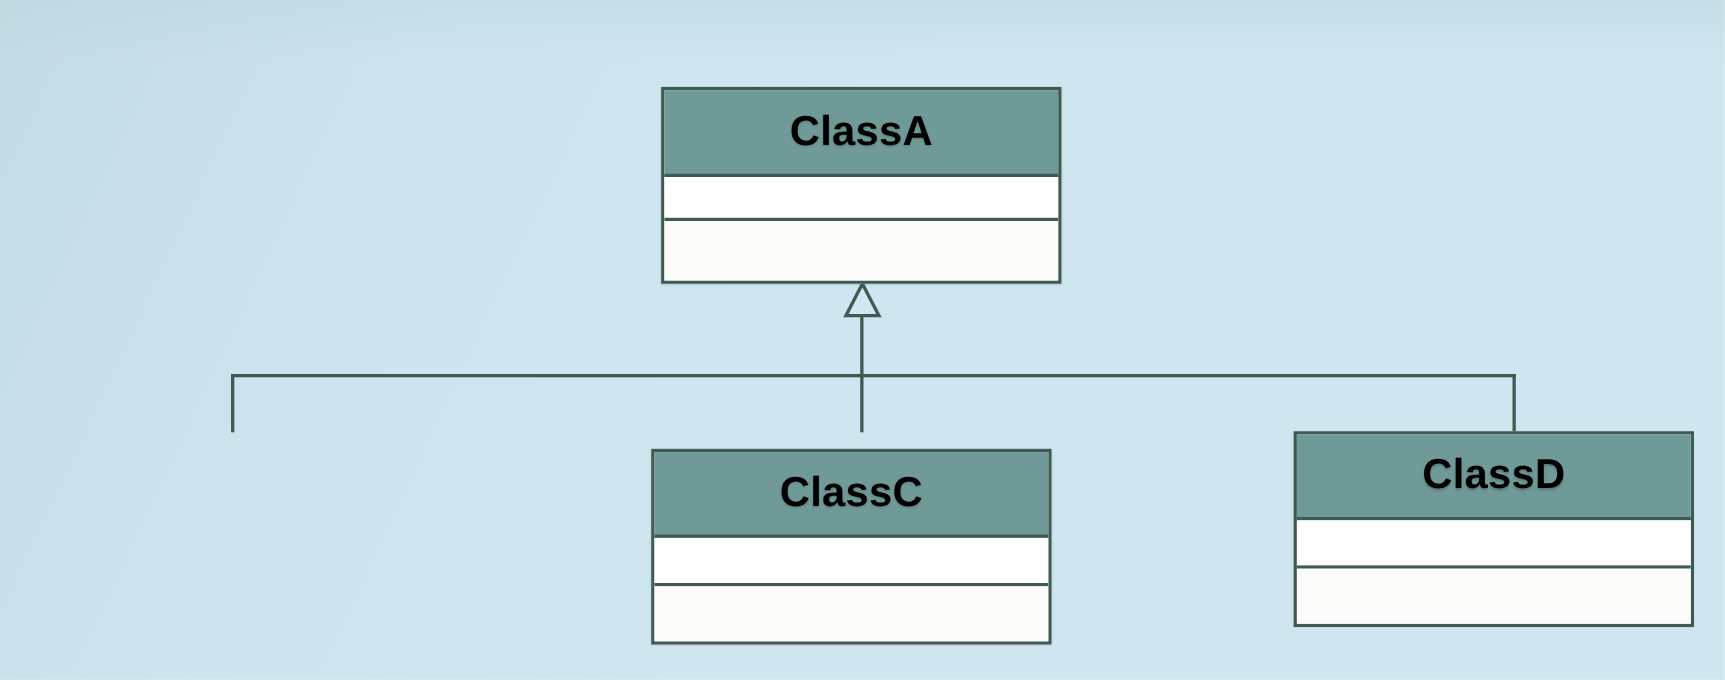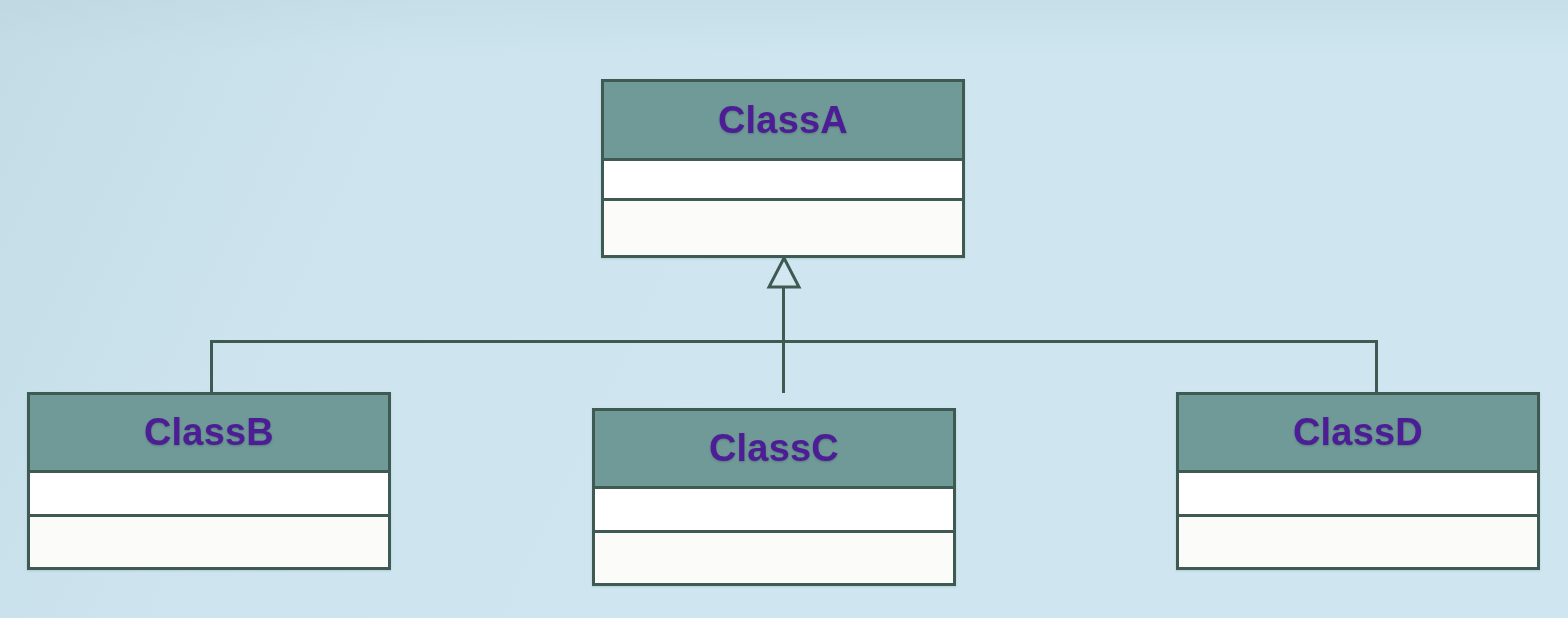--- a/index.html
+++ b/index.html
@@ -47,21 +47,21 @@
     display: flex;
     flex-direction: column;
     box-shadow: 0 1px 2px rgba(60,90,82,0.18);
   }
   .class-header {
     background: #6f9a98;
     border-bottom: 3px solid #3e5a52;
     display: flex;
     align-items: center;
     justify-content: center;
-    color: #4c1d95;
+    color: #000000;
     font-size: 38px;
     font-weight: 600;
     letter-spacing: 0.2px;
     text-shadow: 0 1px 2px rgba(40,70,65,0.35);
     box-sizing: border-box;
   }
   .class-attrs {
     background: #ffffff;
     border-bottom: 3px solid #3e5a52;
     box-sizing: border-box;
@@ -95,25 +95,20 @@
   <svg class="gen-arrow" style="left:767px; top:256px;" width="34" height="34" viewBox="0 0 34 34">
     <polygon points="17,2 32,31 2,31" fill="#d2e7f1" stroke="#3e5a52" stroke-width="3" stroke-linejoin="miter"></polygon>
   </svg>
 
   <div class="class-box box-a" style="left:601px; top:79px; width:364px; height:179px;">
     <div class="class-header">ClassA</div>
     <div class="class-attrs"></div>
     <div class="class-methods"></div>
   </div>
 
-  <div class="class-box box-sub" style="left:27px; top:392px; width:364px; height:178px;">
-    <div class="class-header">ClassB</div>
-    <div class="class-attrs"></div>
-    <div class="class-methods"></div>
-  </div>
 
   <div class="class-box box-sub" style="left:592px; top:408px; width:364px; height:178px;">
     <div class="class-header">ClassC</div>
     <div class="class-attrs"></div>
     <div class="class-methods"></div>
   </div>
 
   <div class="class-box box-sub" style="left:1176px; top:392px; width:364px; height:178px;">
     <div class="class-header">ClassD</div>
     <div class="class-attrs"></div>

